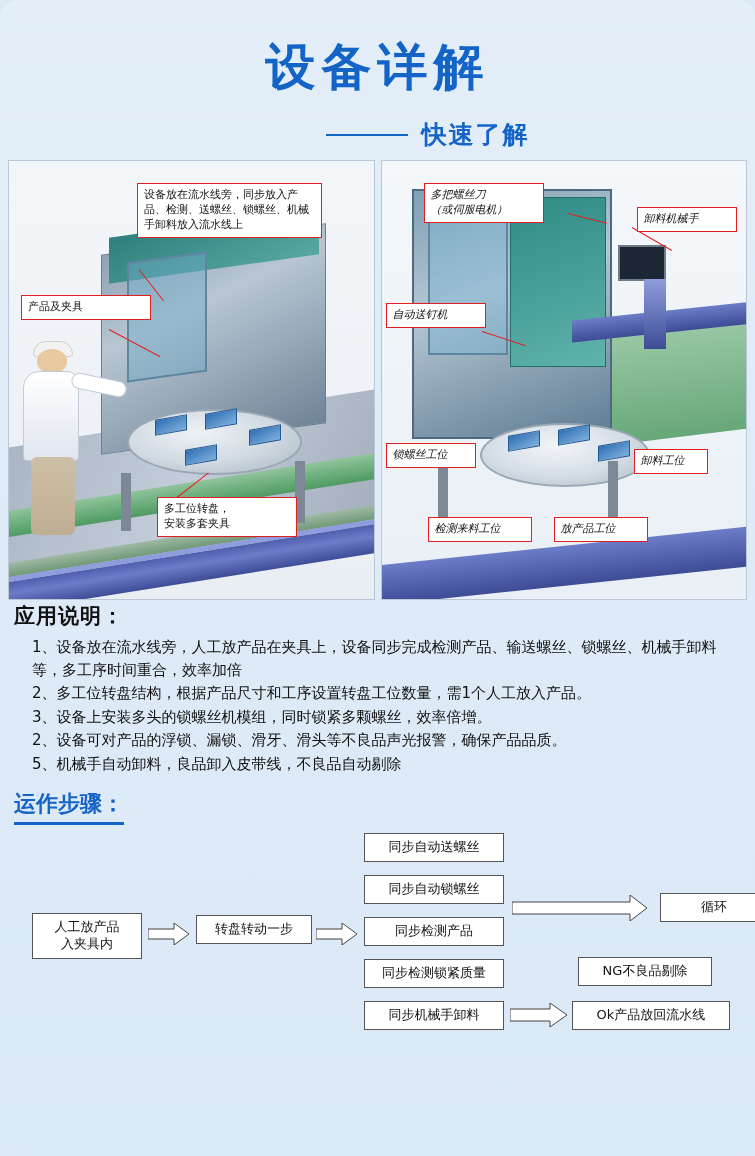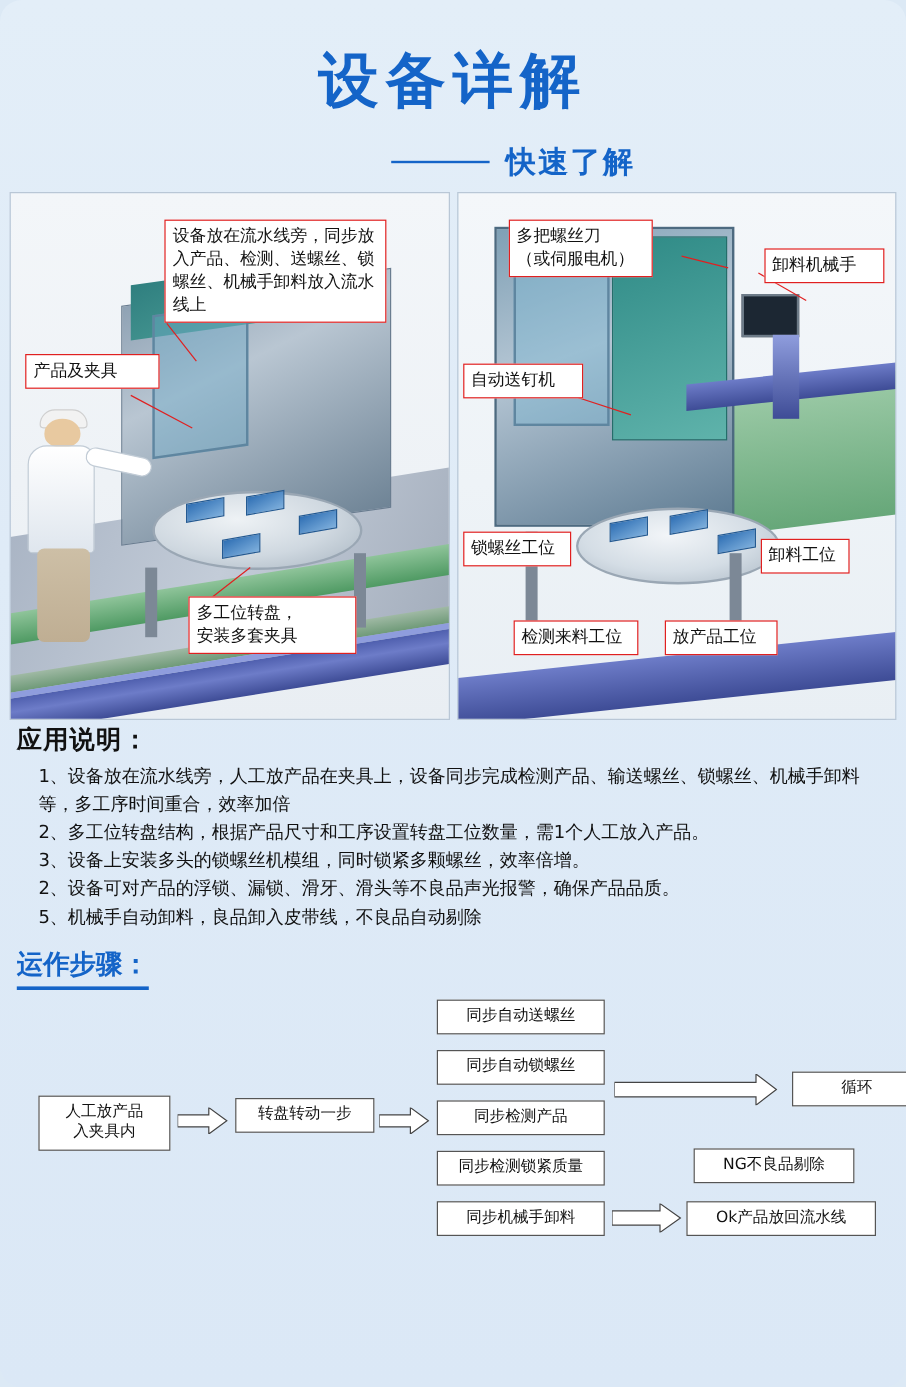--- a/index.html
+++ b/index.html
@@ -66,21 +66,21 @@
   }
   .photo {
     position: relative;
     flex: 1;
     border: 1px solid #b9c7d6;
     overflow: hidden;
   }
 
   
   .scene1 { background: linear-gradient(180deg,#f3f6f9 0%, #eef2f6 55%, #e9eef3 100%); }
-  .scene2 { background: linear-gradient(180deg,#f4f7fa 0%, #eef3f7 55%, #e9eff4 100%); }
+  .scene2 { background: linear-gradient(180deg,#f4f7fa 0%, #eef3f7 55%, #e9eff4 100%); font-style: italic; }
 
   
   .shape { position: absolute; }
   .floor1 {
     left: -10px; bottom: 0; width: 400px; height: 150px;
     background: linear-gradient(115deg, #a9b4c4 0%, #c3ccd8 45%, #9fa9b8 100%);
     transform: skewY(-9deg);
     transform-origin: left bottom;
   }
   .conveyor {
@@ -196,21 +196,21 @@
     opacity: .85;
   }
   .leg { background: #7c8896; }
 
   
   .callout {
     position: absolute;
     background: #ffffff;
     border: 1px solid #e02020;
     color: #111;
-    font-size: 14px;
+    font-size: 11px;
     line-height: 1.35;
     padding: 4px 6px;
     white-space: pre-line;
     font-family: "DejaVu Sans", sans-serif;
   }
   .leader {
     position: absolute;
     height: 0;
     border-top: 1.5px solid #e02020;
     transform-origin: left center;
@@ -312,21 +312,21 @@
       <div class="shape worker-head"></div>
       <div class="shape worker-body"></div>
       <div class="shape worker-arm"></div>
       <div class="shape worker-legs"></div>
 
       <div class="leader" style="left:130px; top:108px; width:40px; transform:rotate(52deg);"></div>
       <div class="leader" style="left:100px; top:168px; width:58px; transform:rotate(28deg);"></div>
       <div class="leader" style="left:168px; top:336px; width:40px; transform:rotate(-38deg);"></div>
 
       <div class="callout" style="left:128px; top:22px; width:185px;">设备放在流水线旁，同步放入产品、检测、送螺丝、锁螺丝、机械手卸料放入流水线上</div>
-      <div class="callout" style="left:12px; top:134px; width:112px;">产品及夹具</div>
+      <div class="callout" style="left:12px; top:134px; width:130px;">产品及夹具</div>
       <div class="callout" style="left:148px; top:336px; width:140px;">多工位转盘，
 安装多套夹具</div>
     </div>
 
     <div class="photo scene2">
       <div class="shape greenbelt2"></div>
       <div class="shape frame2"></div>
       <div class="shape glass2"></div>
       <div class="shape teal2"></div>
       <div class="shape" style="left:236px; top:84px; width:48px; height:36px; background:#1c2733; border:2px solid #6d7b88;"></div>

